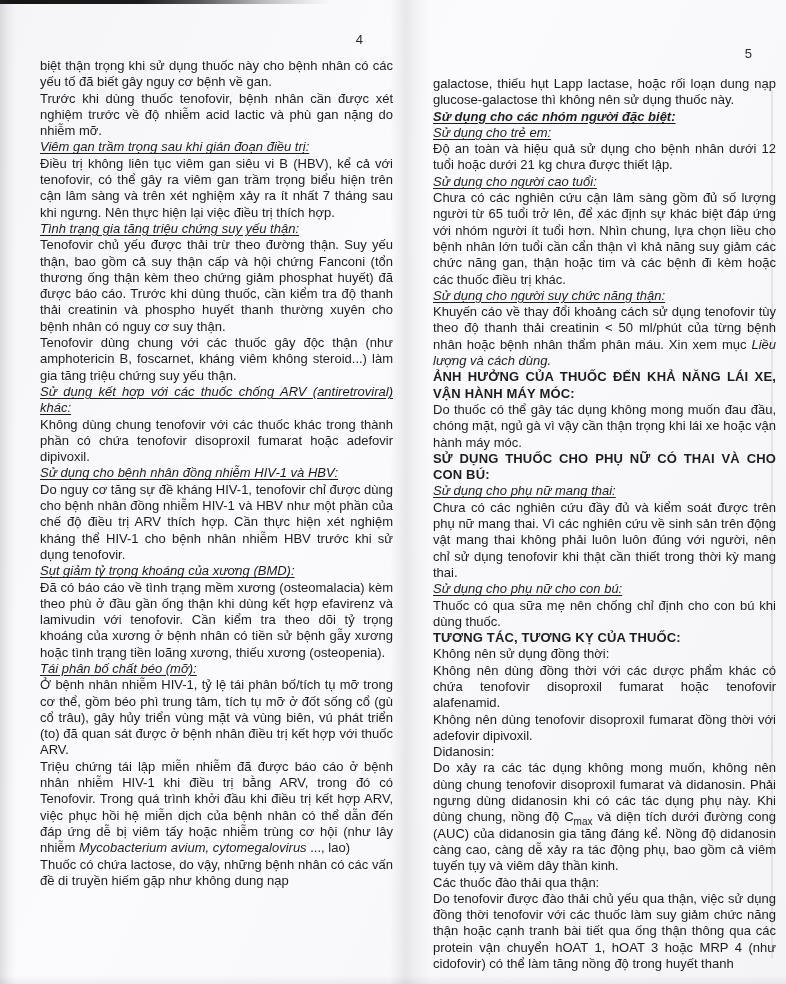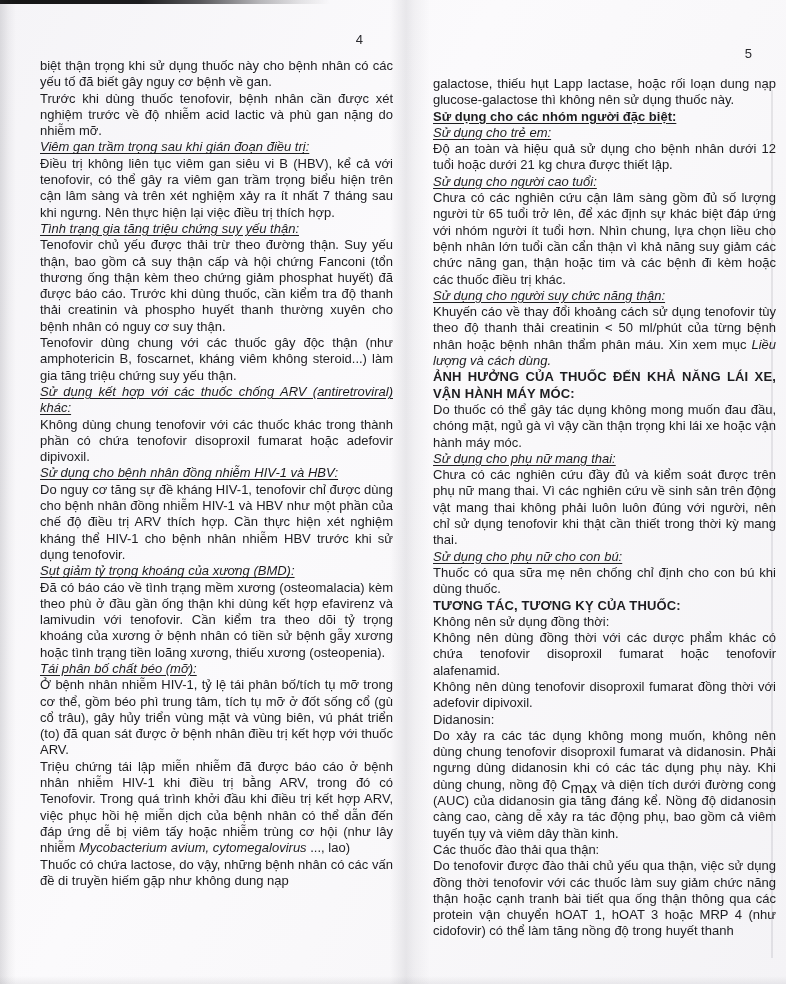--- a/index.html
+++ b/index.html
@@ -45,23 +45,23 @@
   .page-content{width:100%;}
   .page-content p.blk{
     margin:0;padding:0;
     font-size:13px;line-height:16.3px;
     text-align:justify;
     color:#1d1d20;
   }
   .h-it{font-style:italic;text-decoration:underline;text-underline-offset:2px;}
   .h-it-plain{}
   .h-b{font-weight:700;letter-spacing:0.15px;}
-  .h-b-u{font-weight:700;text-decoration:underline;text-underline-offset:2px;}
+  .h-b-u{font-weight:700;text-decoration:underline;text-underline-offset:2px;font-style:italic;}
   .run-italic{font-style:italic;}
-  .page-content sub{font-size:14px;line-height:0;}
+  .page-content sub{font-size:10px;line-height:0;}
 </style>
 </head>
 <body>
 
 <div class="scan">
   <div class="top-edge-line"></div>
   <div class="left-edge-shadow"></div>
   <div class="gutter-shadow"></div>
   <div class="bottom-edge-shadow"></div>
   <div class="ghost-line"></div>
@@ -95,20 +95,21 @@
         <p class="blk body"><span>galactose, thiếu hụt Lapp lactase, hoặc rối loạn dung nạp glucose-galactose thì không nên sử dụng thuốc này.</span></p>
         <p class="blk h-b-u"><span>Sử dụng cho các nhóm người đặc biệt:</span></p>
         <p class="blk h-it"><span>Sử dụng cho trẻ em:</span></p>
         <p class="blk body"><span>Độ an toàn và hiệu quả sử dụng cho bệnh nhân dưới 12 tuổi hoặc dưới 21 kg chưa được thiết lập.</span></p>
         <p class="blk h-it"><span>Sử dụng cho người cao tuổi:</span></p>
         <p class="blk body"><span>Chưa có các nghiên cứu cận lâm sàng gồm đủ số lượng người từ 65 tuổi trở lên, để xác định sự khác biệt đáp ứng với nhóm người ít tuổi hơn. Nhìn chung, lựa chọn liều cho bệnh nhân lớn tuổi cần cẩn thận vì khả năng suy giảm các chức năng gan, thận hoặc tim và các bệnh đi kèm hoặc các thuốc điều trị khác.</span></p>
         <p class="blk h-it"><span>Sử dụng cho người suy chức năng thận:</span></p>
         <p class="blk body"><span>Khuyến cáo về thay đổi khoảng cách sử dụng tenofovir tùy theo độ thanh thải creatinin &lt; 50 ml/phút của từng bệnh nhân hoặc bệnh nhân thẩm phân máu. Xin xem mục </span><span class="run-italic">Liều lượng và cách dùng.</span></p>
         <p class="blk h-b"><span>ẢNH HƯỞNG CỦA THUỐC ĐẾN KHẢ NĂNG LÁI XE, VẬN HÀNH MÁY MÓC:</span></p>
         <p class="blk body"><span>Do thuốc có thể gây tác dụng không mong muốn đau đầu, chóng mặt, ngủ gà vì vậy cần thận trọng khi lái xe hoặc vận hành máy móc.</span></p>
+        <p class="blk h-b"><span>SỬ DỤNG THUỐC CHO PHỤ NỮ CÓ THAI VÀ CHO CON BÚ:</span></p>
         <p class="blk h-it"><span>Sử dụng cho phụ nữ mang thai:</span></p>
         <p class="blk body"><span>Chưa có các nghiên cứu đầy đủ và kiểm soát được trên phụ nữ mang thai. Vì các nghiên cứu về sinh sản trên động vật mang thai không phải luôn luôn đúng với người, nên chỉ sử dụng tenofovir khi thật cần thiết trong thời kỳ mang thai.</span></p>
         <p class="blk h-it"><span>Sử dụng cho phụ nữ cho con bú:</span></p>
         <p class="blk body"><span>Thuốc có qua sữa mẹ nên chống chỉ định cho con bú khi dùng thuốc.</span></p>
         <p class="blk h-b"><span>TƯƠNG TÁC, TƯƠNG KỴ CỦA THUỐC:</span></p>
         <p class="blk h-it-plain"><span>Không nên sử dụng đồng thời:</span></p>
         <p class="blk body"><span>Không nên dùng đồng thời với các dược phẩm khác có chứa tenofovir disoproxil fumarat hoặc tenofovir alafenamid.</span></p>
         <p class="blk body"><span>Không nên dùng tenofovir disoproxil fumarat đồng thời với adefovir dipivoxil.</span></p>
         <p class="blk h-it-plain"><span>Didanosin:</span></p>
         <p class="blk body"><span>Do xảy ra các tác dụng không mong muốn, không nên dùng chung tenofovir disoproxil fumarat và didanosin. Phải ngưng dùng didanosin khi có các tác dụng phụ này. Khi dùng chung, nồng độ C</span><sub>max</sub><span> và diện tích dưới đường cong (AUC) của didanosin gia tăng đáng kể. Nồng độ didanosin càng cao, càng dễ xảy ra tác động phụ, bao gồm cả viêm tuyến tụy và viêm dây thần kinh.</span></p>

